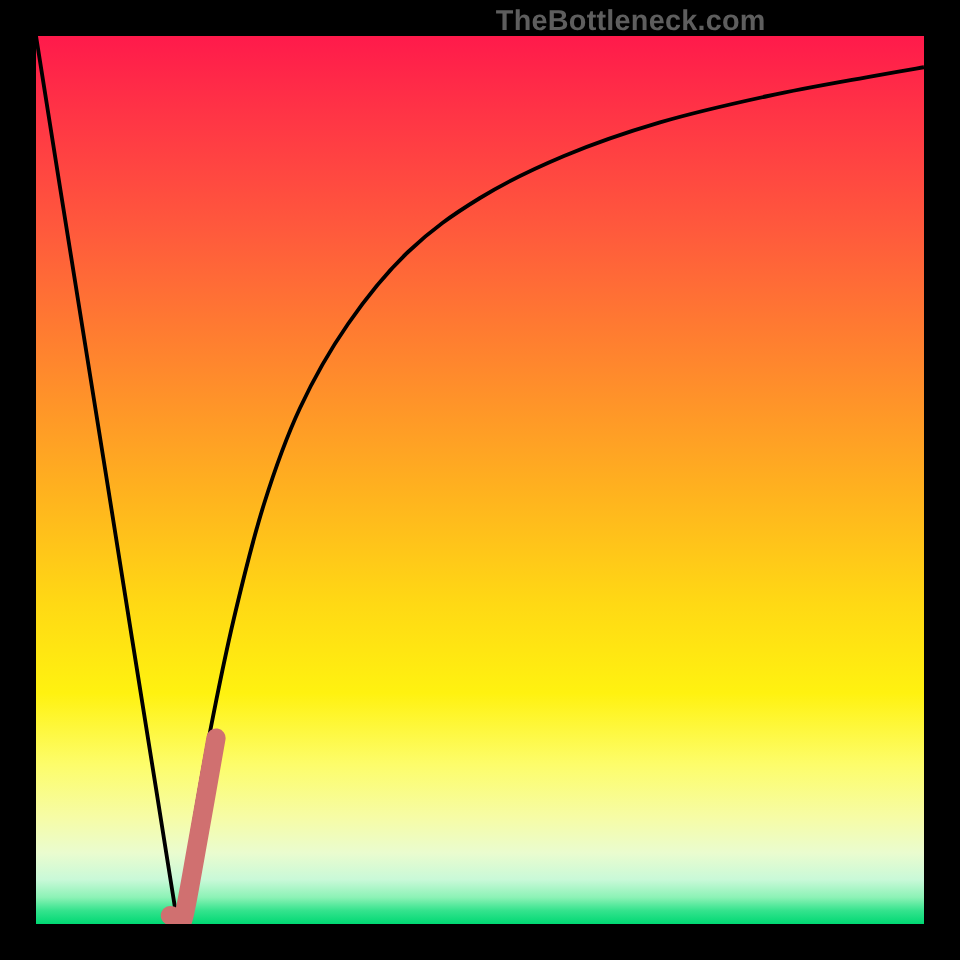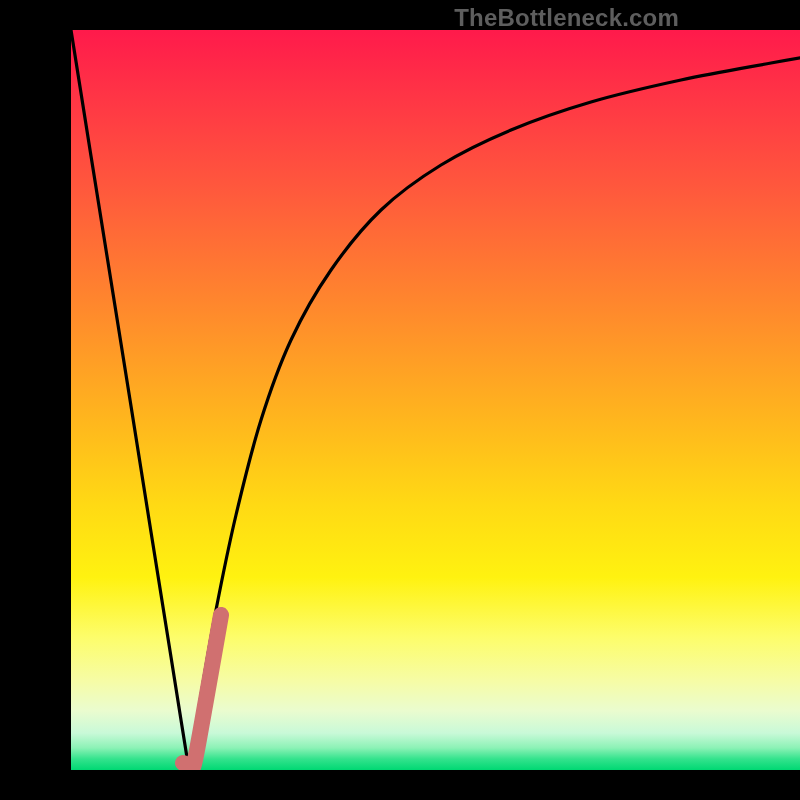--- a/index.html
+++ b/index.html
@@ -8,21 +8,20 @@
     width: 800px;
     height: 800px;
     background: #000;
     overflow: hidden;
     font-family: Arial, Helvetica, sans-serif;
   }
   .frame {
     position: relative;
     width: 648px;
     height: 800px;
-    margin-left: 41px;
   }
   .watermark {
     position: absolute;
     top: 4px;
     right: 10px;
     font-size: 24px;
     font-weight: 600;
     color: #5e5e5e;
     letter-spacing: 0.2px;
     z-index: 5;

